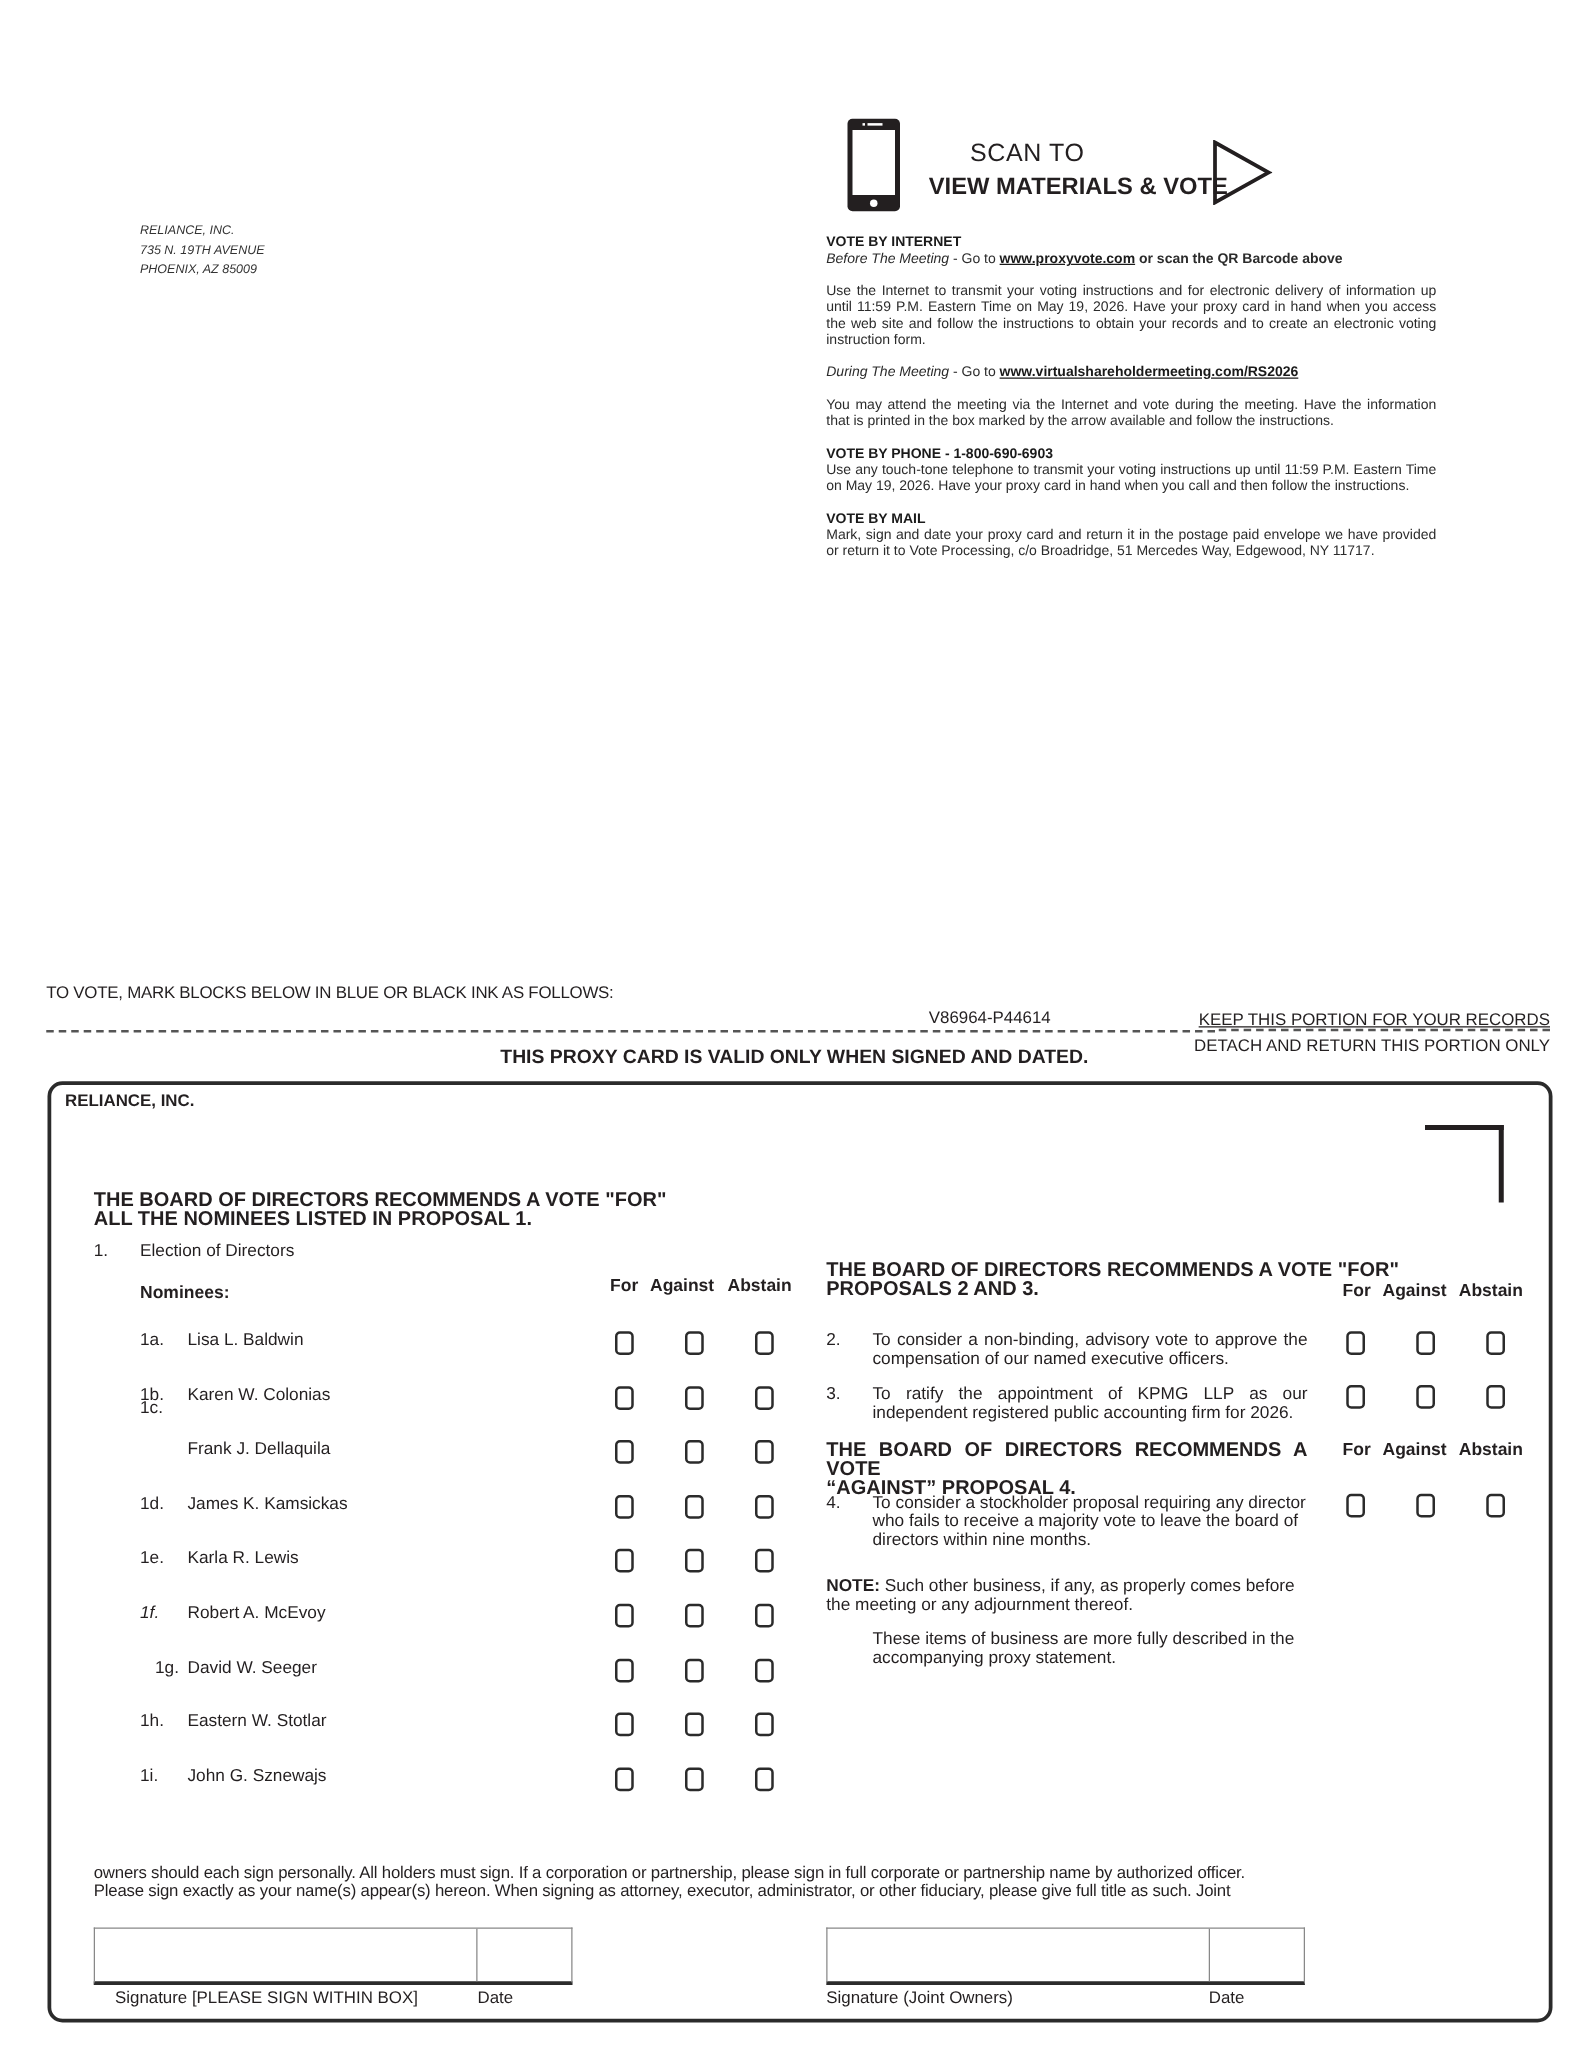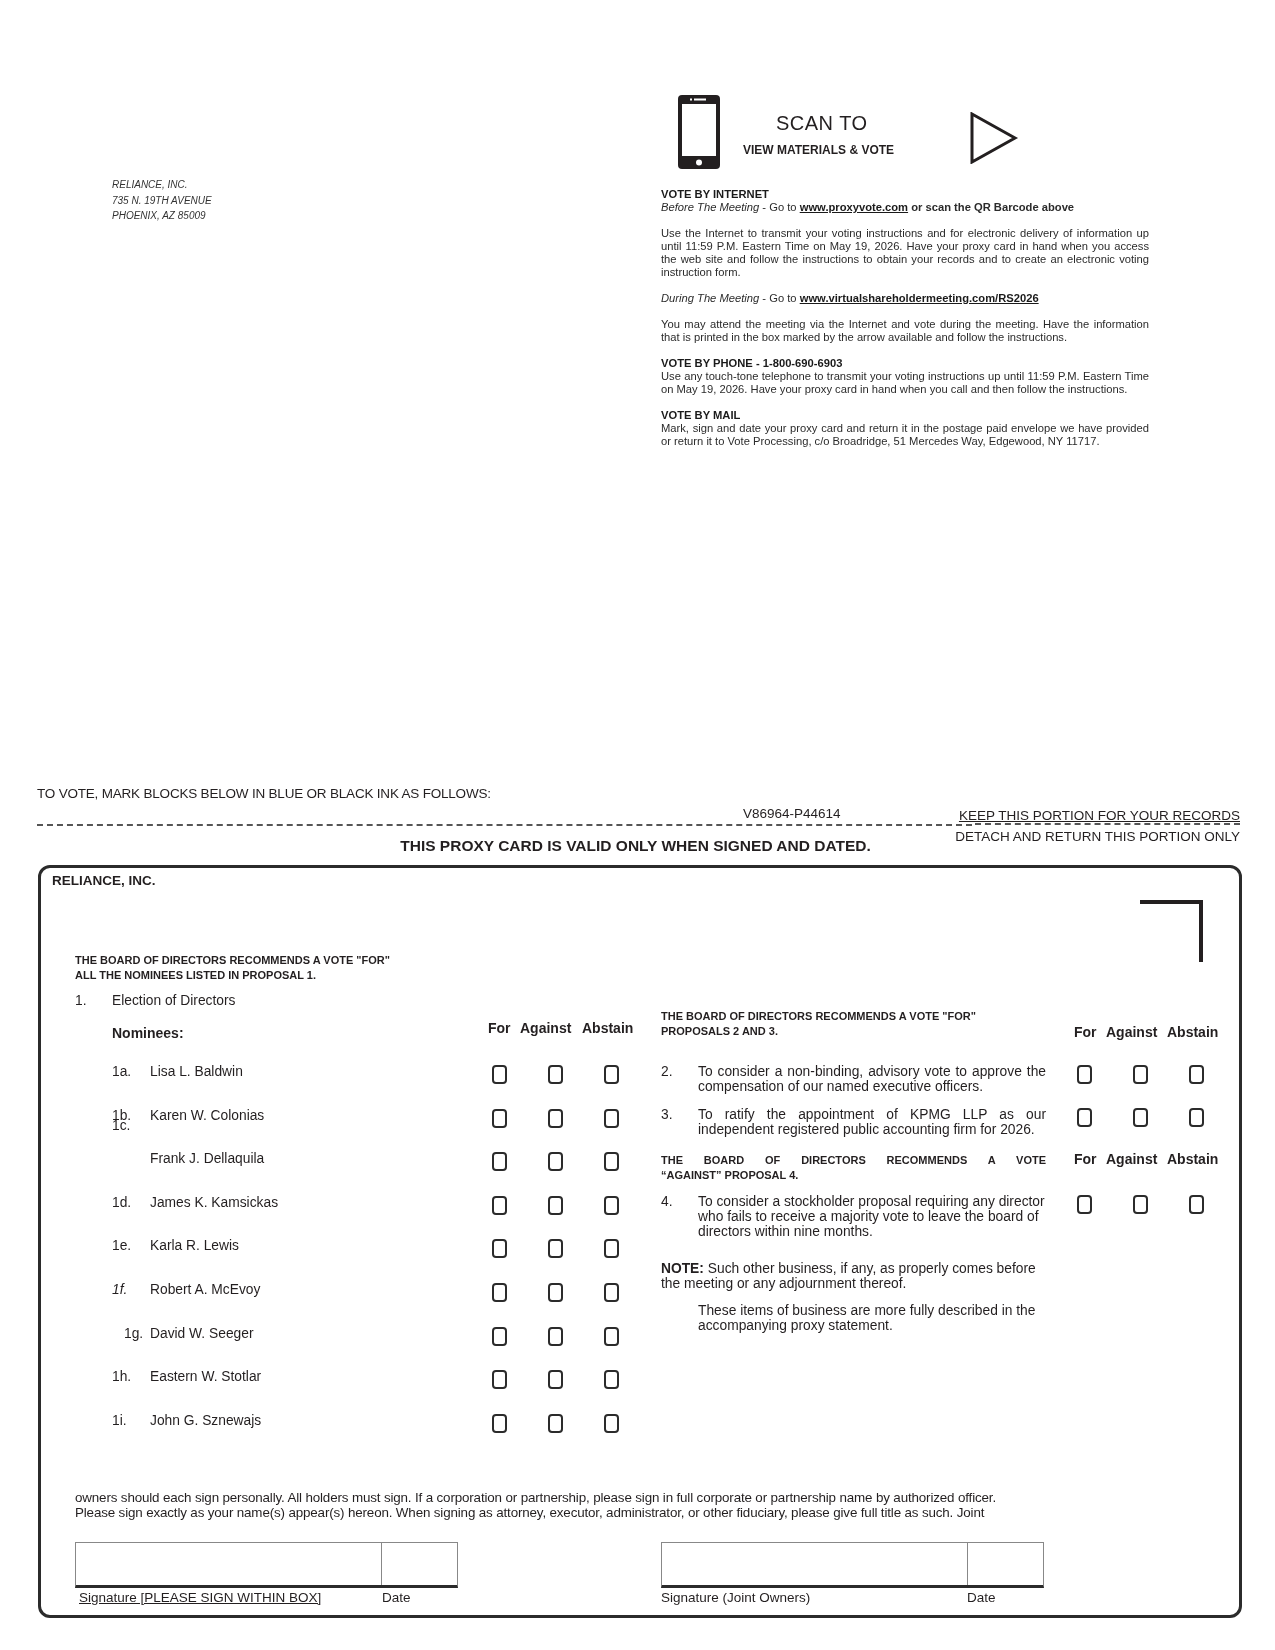--- a/index.html
+++ b/index.html
@@ -2,39 +2,39 @@
 <html><head>
 <meta charset="utf-8">
 <style>
   html,body{margin:0;padding:0;background:#fff;}
   body{width:1275px;height:1650px;position:relative;overflow:hidden;color:#231f20;
        font-family:"Liberation Sans",sans-serif;}
   .abs{position:absolute;}
   .addr{left:112px;top:177px;font-size:10px;font-style:italic;line-height:15.5px;color:#333;}
   .phone{left:678px;top:95px;width:44px;height:76px;border:0;}
   .scan-title{left:776px;top:106px;font-size:20px;font-weight:normal;letter-spacing:0.5px;line-height:34px;}
-  .scan-sub{left:743px;top:141px;font-size:12px;font-weight:bold;line-height:18px;}
+  .scan-sub{left:743px;top:141px;font-size:19px;font-weight:bold;line-height:18px;}
   .tri{left:970px;top:112px;}
   .vote-block{left:661px;top:188px;width:488px;font-size:11.2px;line-height:13px;color:#2b2b2b;}
   .vote-block .h{font-weight:bold;color:#1a1a1a;}
   .vote-block p{margin:0;text-align:justify;}
   .vote-block .gap{height:13px;}
   .vote-block a{color:#1a1a1a;font-weight:bold;text-decoration:underline;}
   .to-vote{left:37px;top:786px;font-size:13.5px;letter-spacing:-0.2px;}
   .dash-line{left:37px;top:824px;width:935px;height:0;border-top:2px dashed #555;}
   .dash-line-r{left:975px;top:824px;width:265px;height:0;border-top:2px dashed #555;}
   .vnum{left:743px;top:806px;font-size:13.5px;}
   .keep{right:35px;top:808px;font-size:13.5px;text-decoration:underline;}
   .detach{right:35px;top:829px;font-size:13.5px;}
   .valid{left:0;width:1275px;top:837px;text-align:center;font-size:15.5px;font-weight:bold;}
   .valid span{position:relative;left:-2px;}
   .card{left:38px;top:865px;width:1198px;height:747px;border:3.5px solid #2b2b2b;border-radius:12px;}
   .card-co{left:52px;top:873px;font-size:13.5px;font-weight:bold;}
   .corner{left:1140px;top:900px;width:59px;height:58px;border-top:4px solid #231f20;border-right:4px solid #231f20;}
-  .bold-h{font-size:11px;font-weight:bold;line-height:15px;}
+  .bold-h{font-size:16px;font-weight:bold;line-height:15px;}
   .txt{font-size:13.8px;line-height:15px;}
   .cb{width:11px;height:15px;border:2px solid #2b2b2b;border-radius:4px;}
   .colh{font-size:14px;font-weight:bold;}
   .sig-box{border:1.2px solid #888;border-bottom:3px solid #2b2b2b;height:42px;}
   .sig-div{border-left:1.2px solid #888;}
   .small{font-size:13.5px;}
 </style>
 </head>
 <body>
 
@@ -205,20 +205,20 @@
 </div>
 
 <div class="abs txt" style="left:75px;top:1490px;width:975px;font-size:13.4px;letter-spacing:-0.15px;">
   <div style="white-space:nowrap;">owners should each sign personally. All holders must sign. If a corporation or partnership, please sign in full corporate or partnership name by authorized officer.</div>
   <div style="white-space:nowrap;">Please sign exactly as your name(s) appear(s) hereon. When signing as attorney, executor, administrator, or other fiduciary, please give full title as such. Joint</div>
 </div>
 
 <div class="abs sig-box" style="left:75px;top:1542px;width:381px;">
   <div class="abs sig-div" style="left:305px;top:0;height:42px;"></div>
 </div>
-<div class="abs small" style="left:79px;top:1590px;text-decoration:underline;">Signature [PLEASE SIGN WITHIN BOX]</div>
+<div class="abs small" style="left:92px;top:1590px;">Signature [PLEASE SIGN WITHIN BOX]</div>
 <div class="abs small" style="left:382px;top:1590px;">Date</div>
 
 <div class="abs sig-box" style="left:661px;top:1542px;width:381px;">
   <div class="abs sig-div" style="left:305px;top:0;height:42px;"></div>
 </div>
 <div class="abs small" style="left:661px;top:1590px;">Signature (Joint Owners)</div>
 <div class="abs small" style="left:967px;top:1590px;">Date</div>
 
 </body></html>

